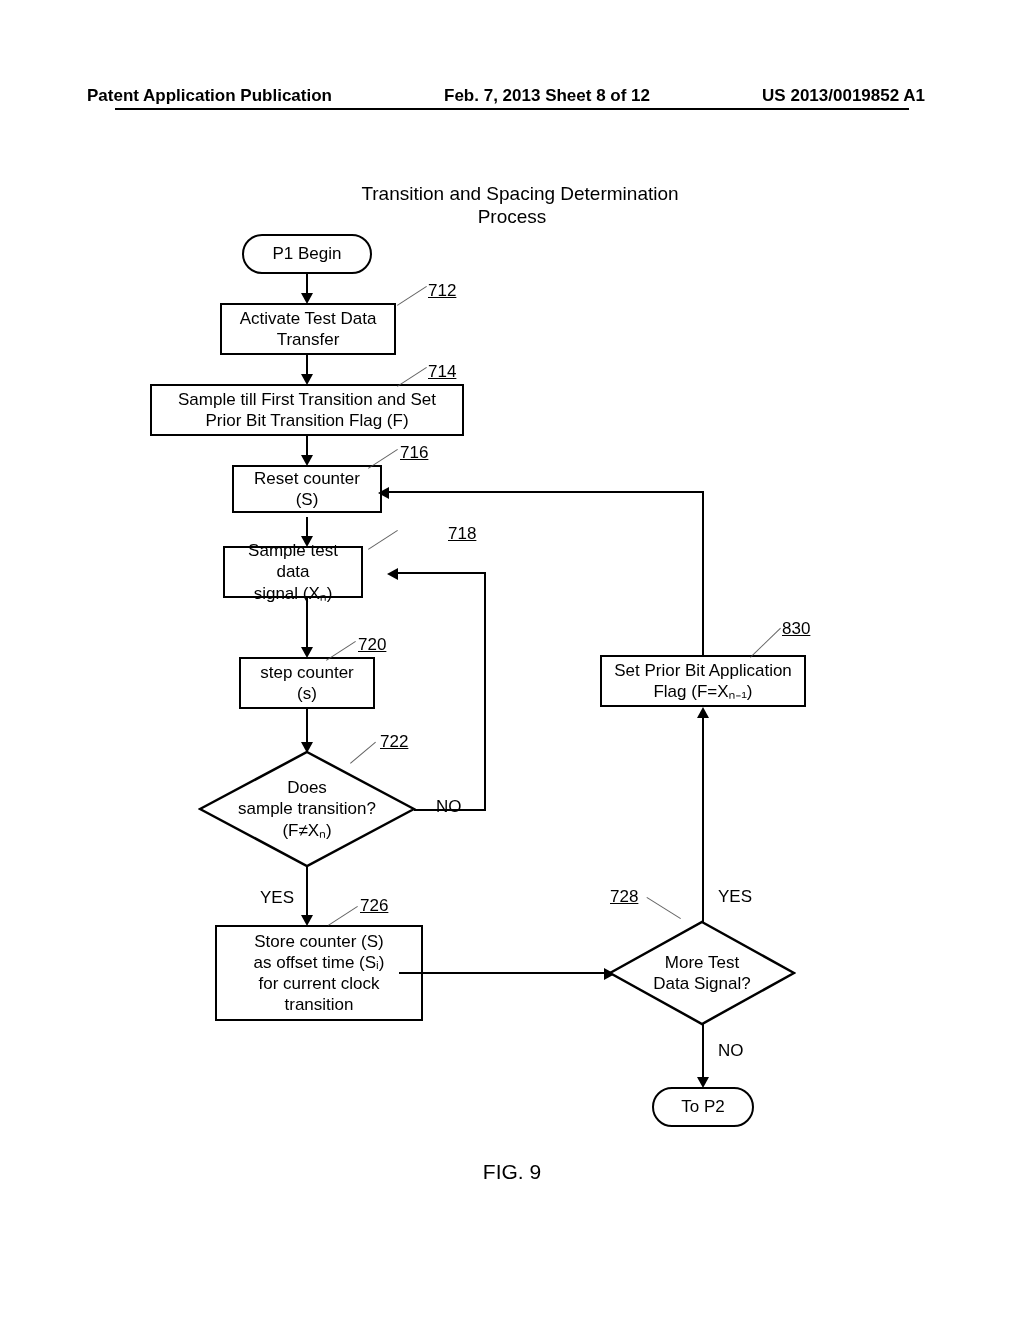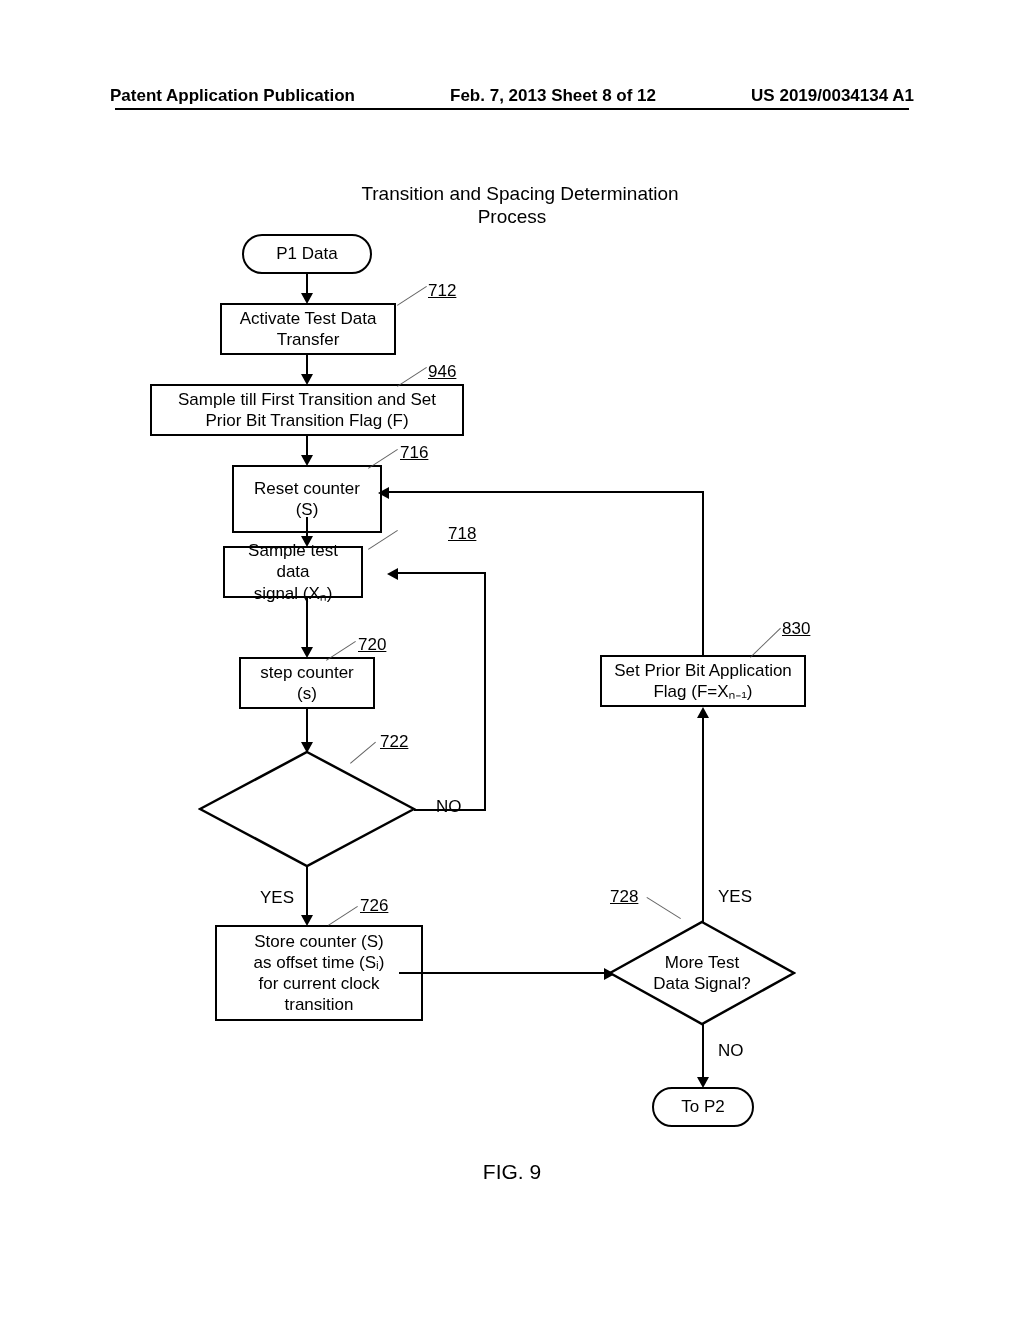--- a/index.html
+++ b/index.html
@@ -8,22 +8,22 @@
     width: 1024px;
     height: 1320px;
     position: relative;
     background: #fff;
     color: #000;
   }
   .header {
     position: absolute;
     top: 86px;
     left: 0;
-    right: 0;
-    padding: 0 110px;
+    right: 12px;
+    padding: 0 87px;
     display: flex;
     justify-content: space-between;
     font-size: 17px;
     font-weight: bold;
   }
   .header-line {
     position: absolute;
     top: 108px;
     left: 115px;
     right: 115px;
@@ -129,55 +129,55 @@
     background: #fff;
     padding: 0 2px;
   }
 </style>
 </head>
 <body>
 
 <div class="header">
   <span>Patent Application Publication</span>
   <span>Feb. 7, 2013  Sheet 8 of 12</span>
-  <span>US 2019/0034134 A1</span>
+  <span>US 2013/0019852 A1</span>
 </div>
 <div class="header-line"></div>
 
 <div class="title" style="top:183px;padding-left:16px;">Transition and Spacing Determination</div>
 <div class="title" style="top:206px;">Process</div>
 
 <div class="node terminator" style="left:242px; top:234px; width:130px; height:40px;">
-  <span>P1 Data</span>
+  <span>P1 Begin</span>
 </div>
 
 <div class="edge vedge" style="left:306px; top:274px; height:26px;"></div>
 <div class="arrow-down" style="left:306px; top:293px;"></div>
 
 <div class="node process" style="left:220px; top:303px; width:176px; height:52px;">
   <span style="white-space:pre-line;">Activate Test Data
 Transfer</span>
 </div>
 <div class="refnum" style="left:428px; top:281px;">712</div>
 <div class="leader" style="left:397px; top:305px; width:35px; transform:rotate(-33deg);"></div>
 
 <div class="edge vedge" style="left:306px; top:355px; height:26px;"></div>
 <div class="arrow-down" style="left:306px; top:374px;"></div>
 
 <div class="node process" style="left:150px; top:384px; width:314px; height:52px;">
   <span style="white-space:pre-line;">Sample till First Transition and Set
 Prior Bit Transition Flag (F)</span>
 </div>
-<div class="refnum" style="left:428px; top:362px;">946</div>
+<div class="refnum" style="left:428px; top:362px;">714</div>
 <div class="leader" style="left:397px; top:386px; width:35px; transform:rotate(-33deg);"></div>
 
 <div class="edge vedge" style="left:306px; top:436px; height:26px;"></div>
 <div class="arrow-down" style="left:306px; top:455px;"></div>
 
-<div class="node process" style="left:232px; top:465px; width:150px; height:68px;justify-content:center;">
+<div class="node process" style="left:232px; top:465px; width:150px; height:48px;justify-content:center;">
   <span style="white-space:pre-line;">Reset counter
 (S)</span>
 </div>
 <div class="refnum" style="left:400px; top:443px;">716</div>
 <div class="leader" style="left:368px; top:468px; width:35px; transform:rotate(-33deg);"></div>
 
 <div class="edge vedge" style="left:306px; top:517px; height:26px;"></div>
 <div class="arrow-down" style="left:306px; top:536px;"></div>
 
 <div class="node process" style="left:223px; top:546px; width:140px; height:52px;">
@@ -197,20 +197,23 @@
 <div class="refnum" style="left:358px; top:635px;">720</div>
 <div class="leader" style="left:326px; top:660px; width:35px; transform:rotate(-33deg);"></div>
 
 <div class="edge vedge" style="left:306px; top:709px; height:40px;"></div>
 <div class="arrow-down" style="left:306px; top:742px;"></div>
 
 <div class="node decision" style="left:198px; top:750px; width:218px; height:118px;">
   <svg class="diamond" viewBox="0 0 218 118">
     <polygon points="109,2 216,59 109,116 2,59" fill="#fff" stroke="#000" stroke-width="2.5"></polygon>
   </svg>
+  <span class="dlabel" style="white-space:pre-line;">Does
+sample transition?
+(F≠Xₙ)</span>
 </div>
 <div class="refnum" style="left:380px; top:732px;">722</div>
 <div class="leader" style="left:350px; top:763px; width:33px; transform:rotate(-40deg);"></div>
 
 <div class="edge-label" style="left:434px; top:797px;">NO</div>
 <div class="edge hedge" style="left:414px; top:809px; width:70px;"></div>
 <div class="edge vedge" style="left:484px; top:572px; height:239px;"></div>
 <div class="edge hedge" style="left:391px; top:572px; width:95px;"></div>
 <div class="arrow-left" style="left:387px; top:573px;"></div>
 

